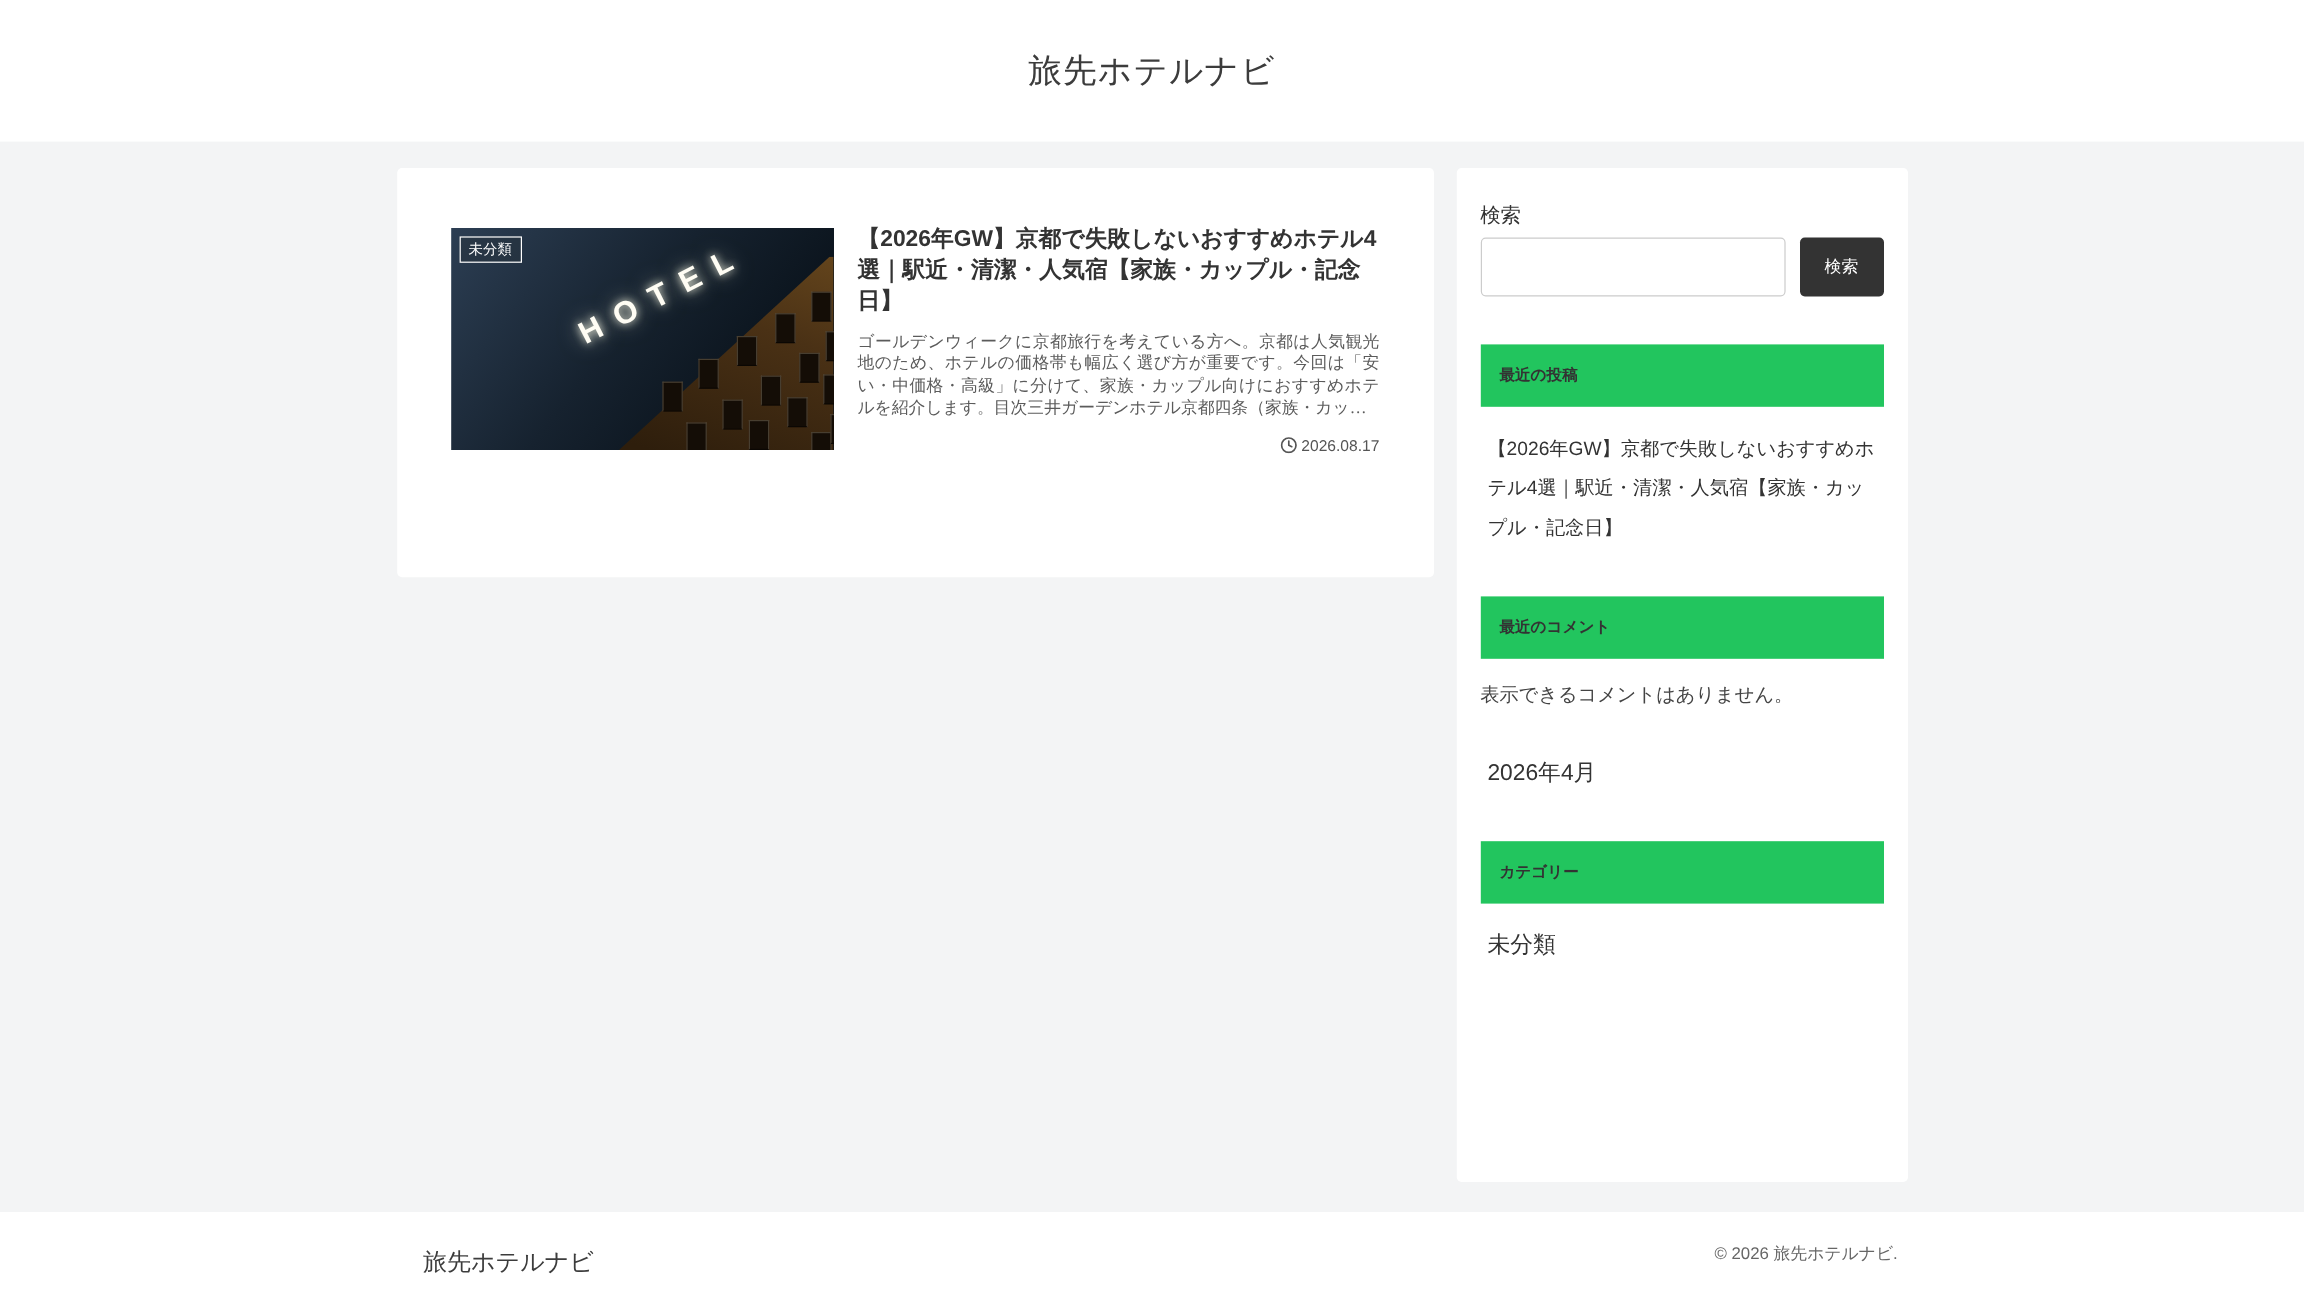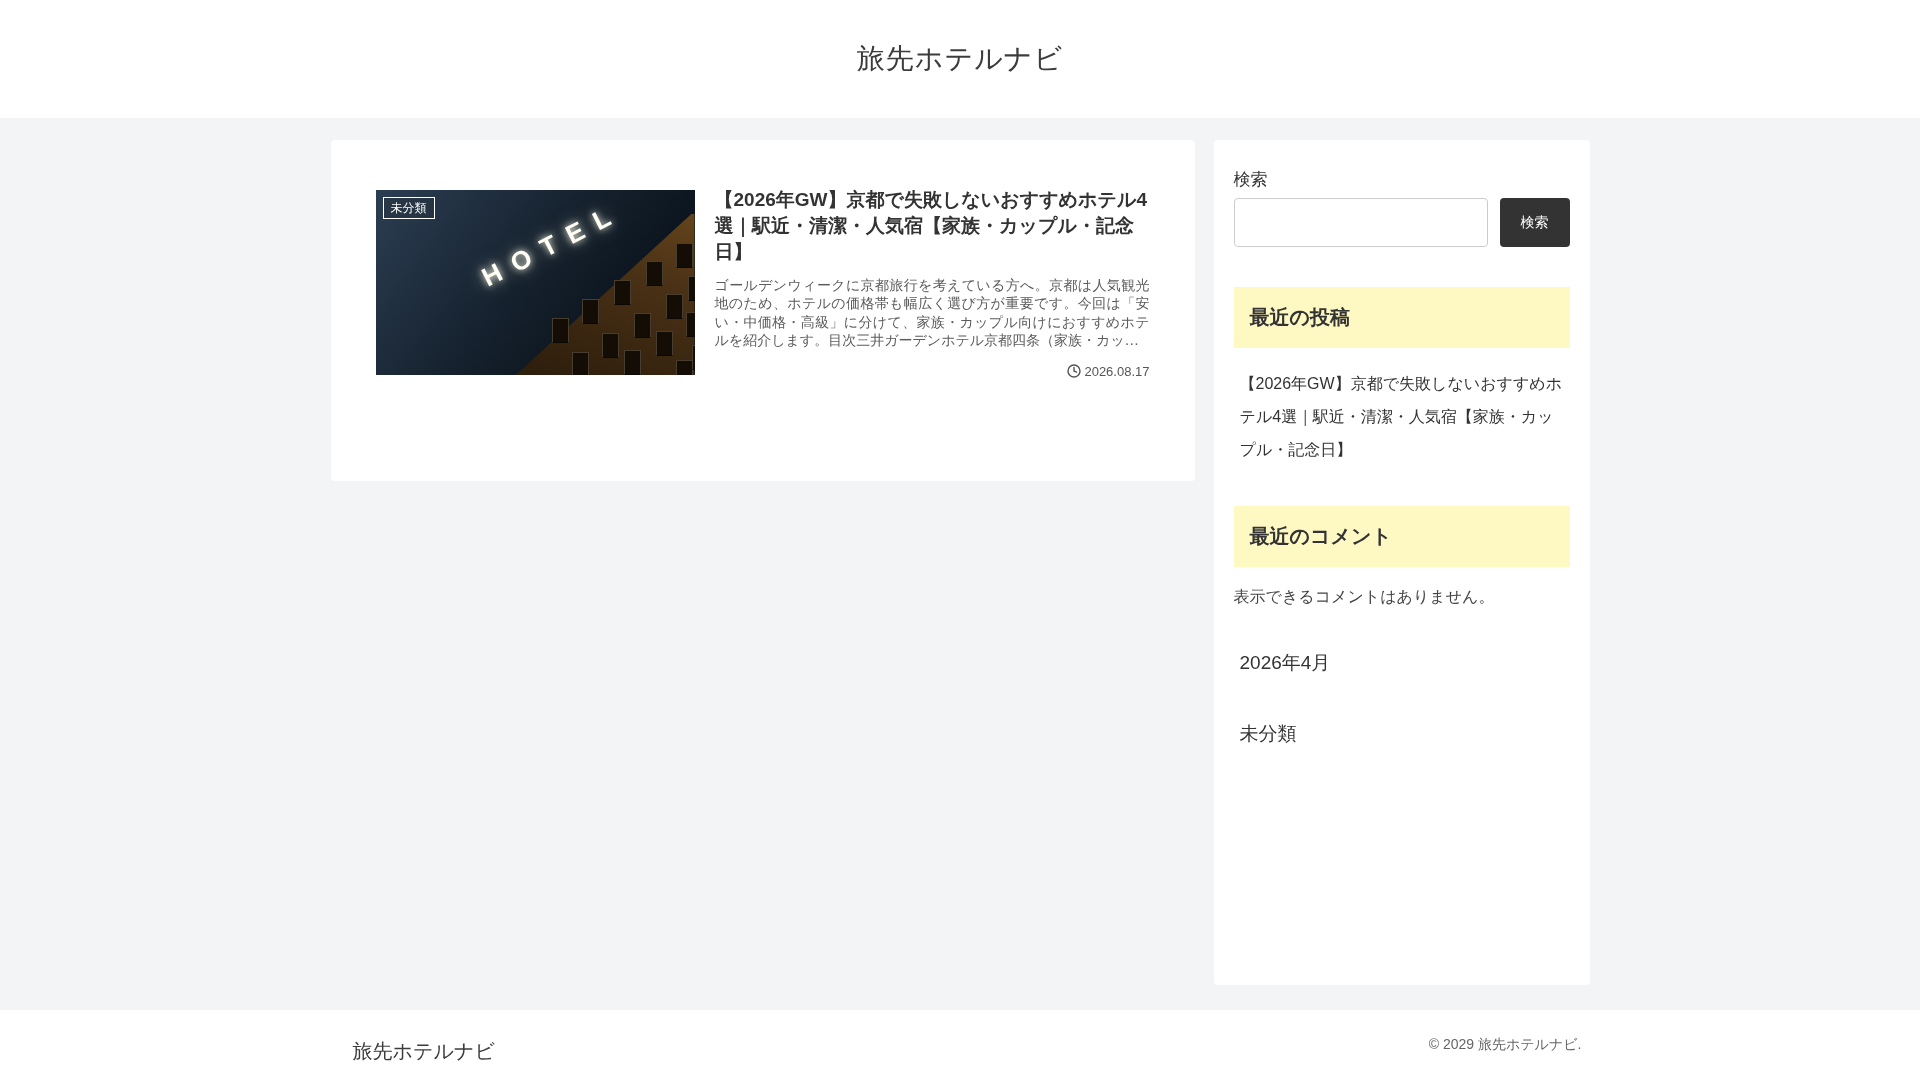--- a/index.html
+++ b/index.html
@@ -91,22 +91,22 @@
     background:#fff; font-size:15px; padding:0 10px; outline:none;
     font-family:inherit;
   }
   .search-button {
     width:70px; height:49px; border:none; border-radius:4px;
     background:#333; color:#fff; font-size:14px; cursor:pointer;
     font-family:inherit;
   }
   .widget { margin-top:40px; }
   .widget-heading {
-    background:#fef9c3; padding:17px 16px;
-    font-size:20px; font-weight:bold; color:#333;
+    background:#22c55e; padding:17px 16px;
+    font-size:13px; font-weight:bold; color:#333;
   }
   .widget-list { list-style:none; margin-top:20px; }
   .widget-list li { padding-left:6px; }
   .recent-post-link {
     display:block; font-size:16px; line-height:2.05; color:#333;
   }
   .empty-comments { margin-top:20px; font-size:16px; color:#444; }
   .side-link { font-size:19px; color:#333; display:inline-block; line-height:1.6; }
 
   
@@ -198,28 +198,29 @@
 
       <div class="widget">
         <ul class="widget-list">
           <li>
             <a class="side-link">2026年4月</a>
           </li>
         </ul>
       </div>
 
       <div class="widget">
+        <h3 class="widget-heading">カテゴリー</h3>
         <ul class="widget-list">
           <li>
             <a class="side-link">未分類</a>
           </li>
         </ul>
       </div>
     </div>
   </aside>
 </div>
 
 <footer class="site-footer">
   <div class="footer-inner">
     <a class="footer-logo">旅先ホテルナビ</a>
-    <div class="footer-copy">© 2029 旅先ホテルナビ.</div>
+    <div class="footer-copy">© 2026 旅先ホテルナビ.</div>
   </div>
 </footer>
 
 </body></html>

